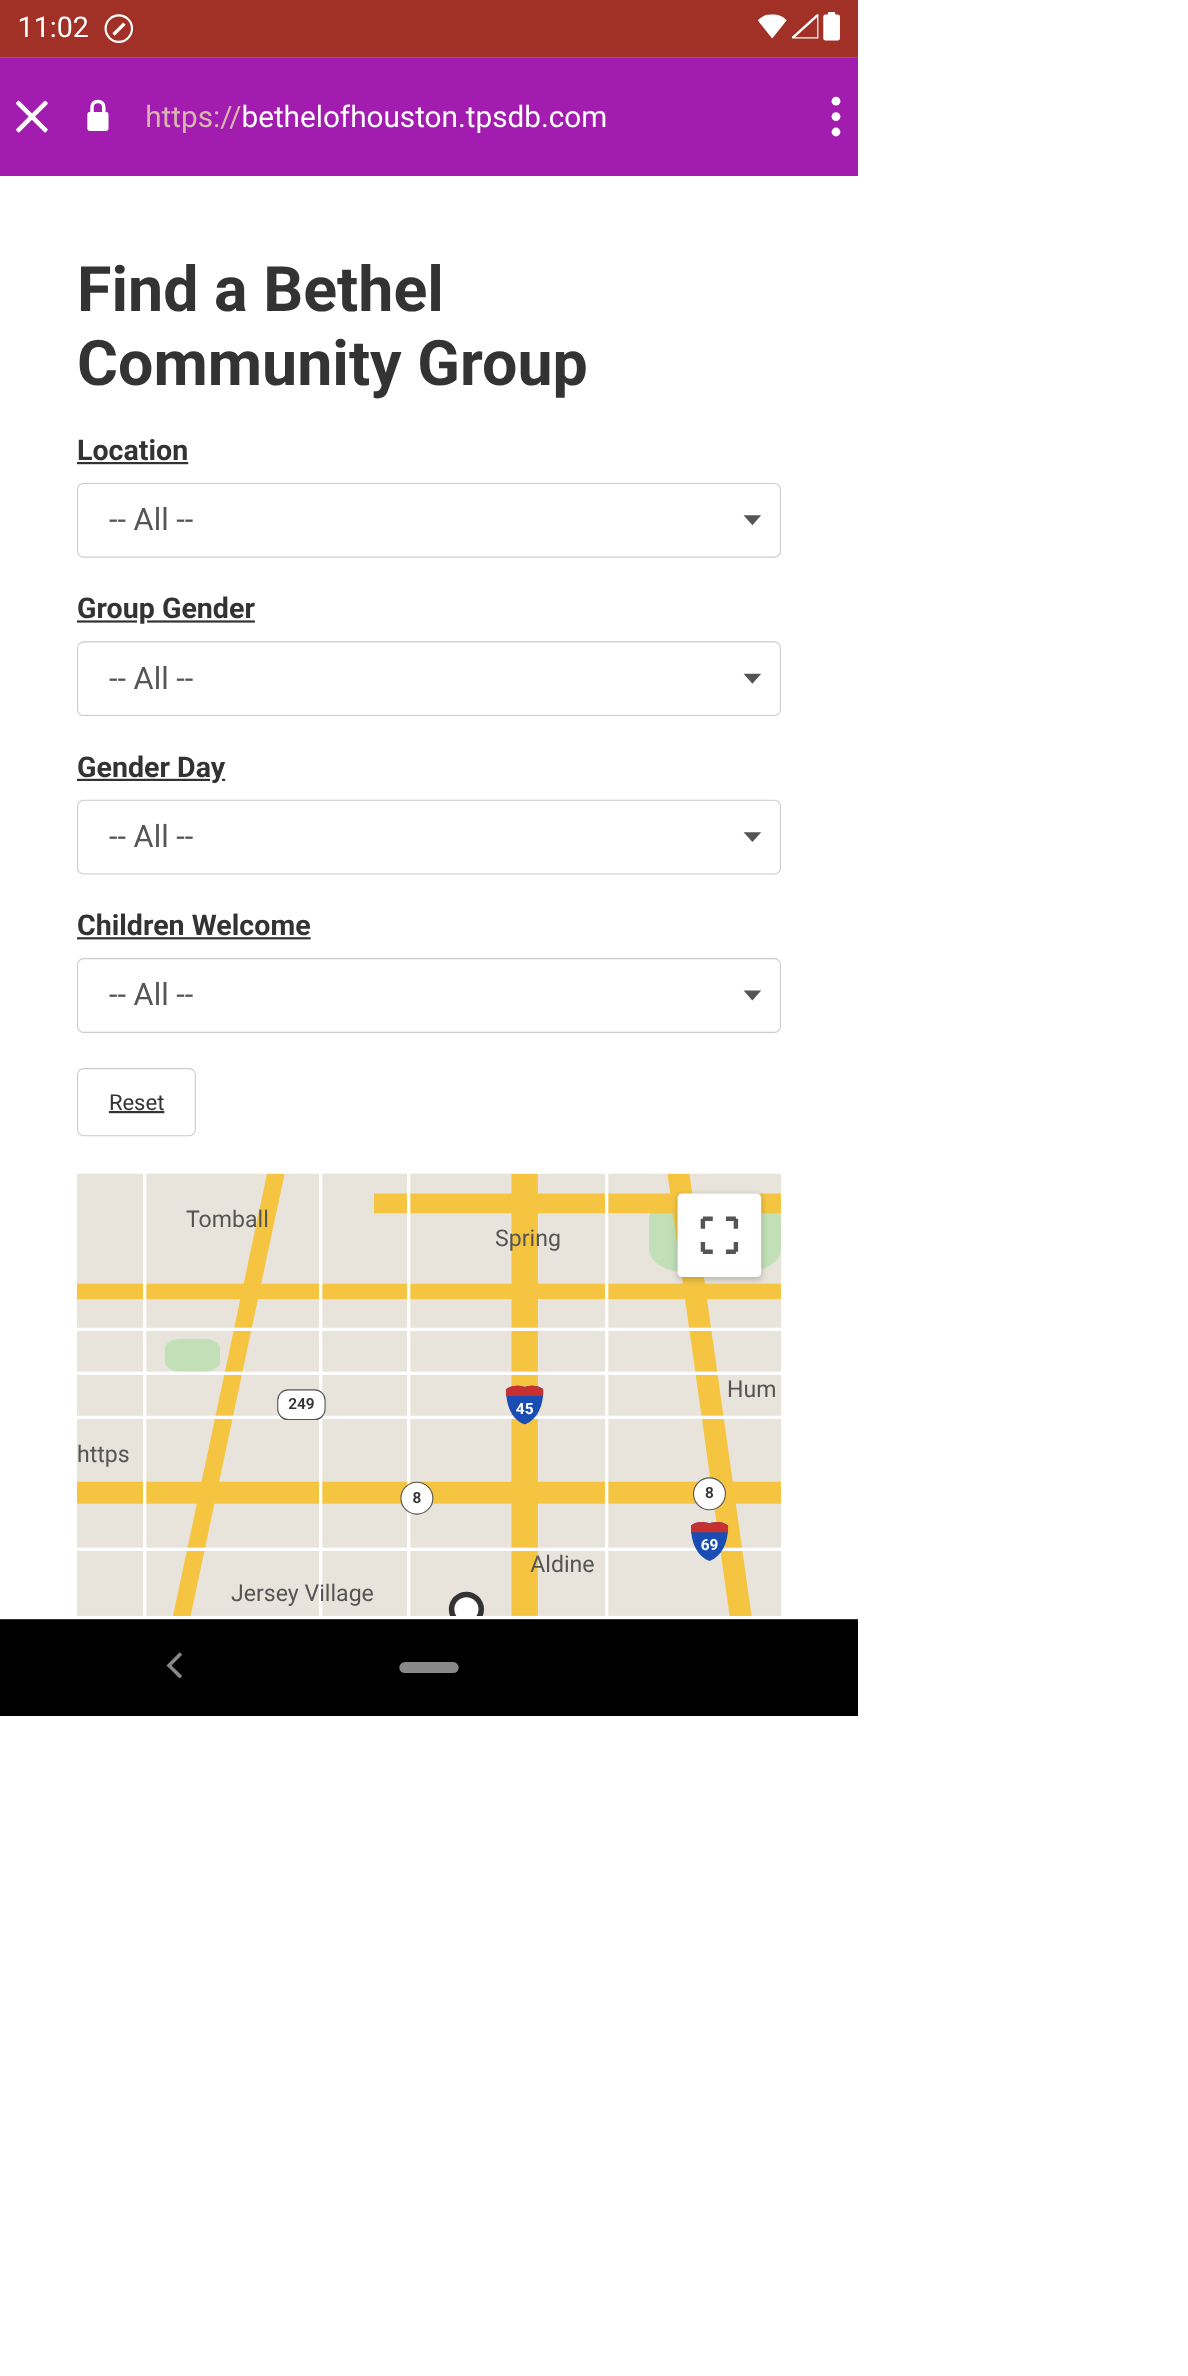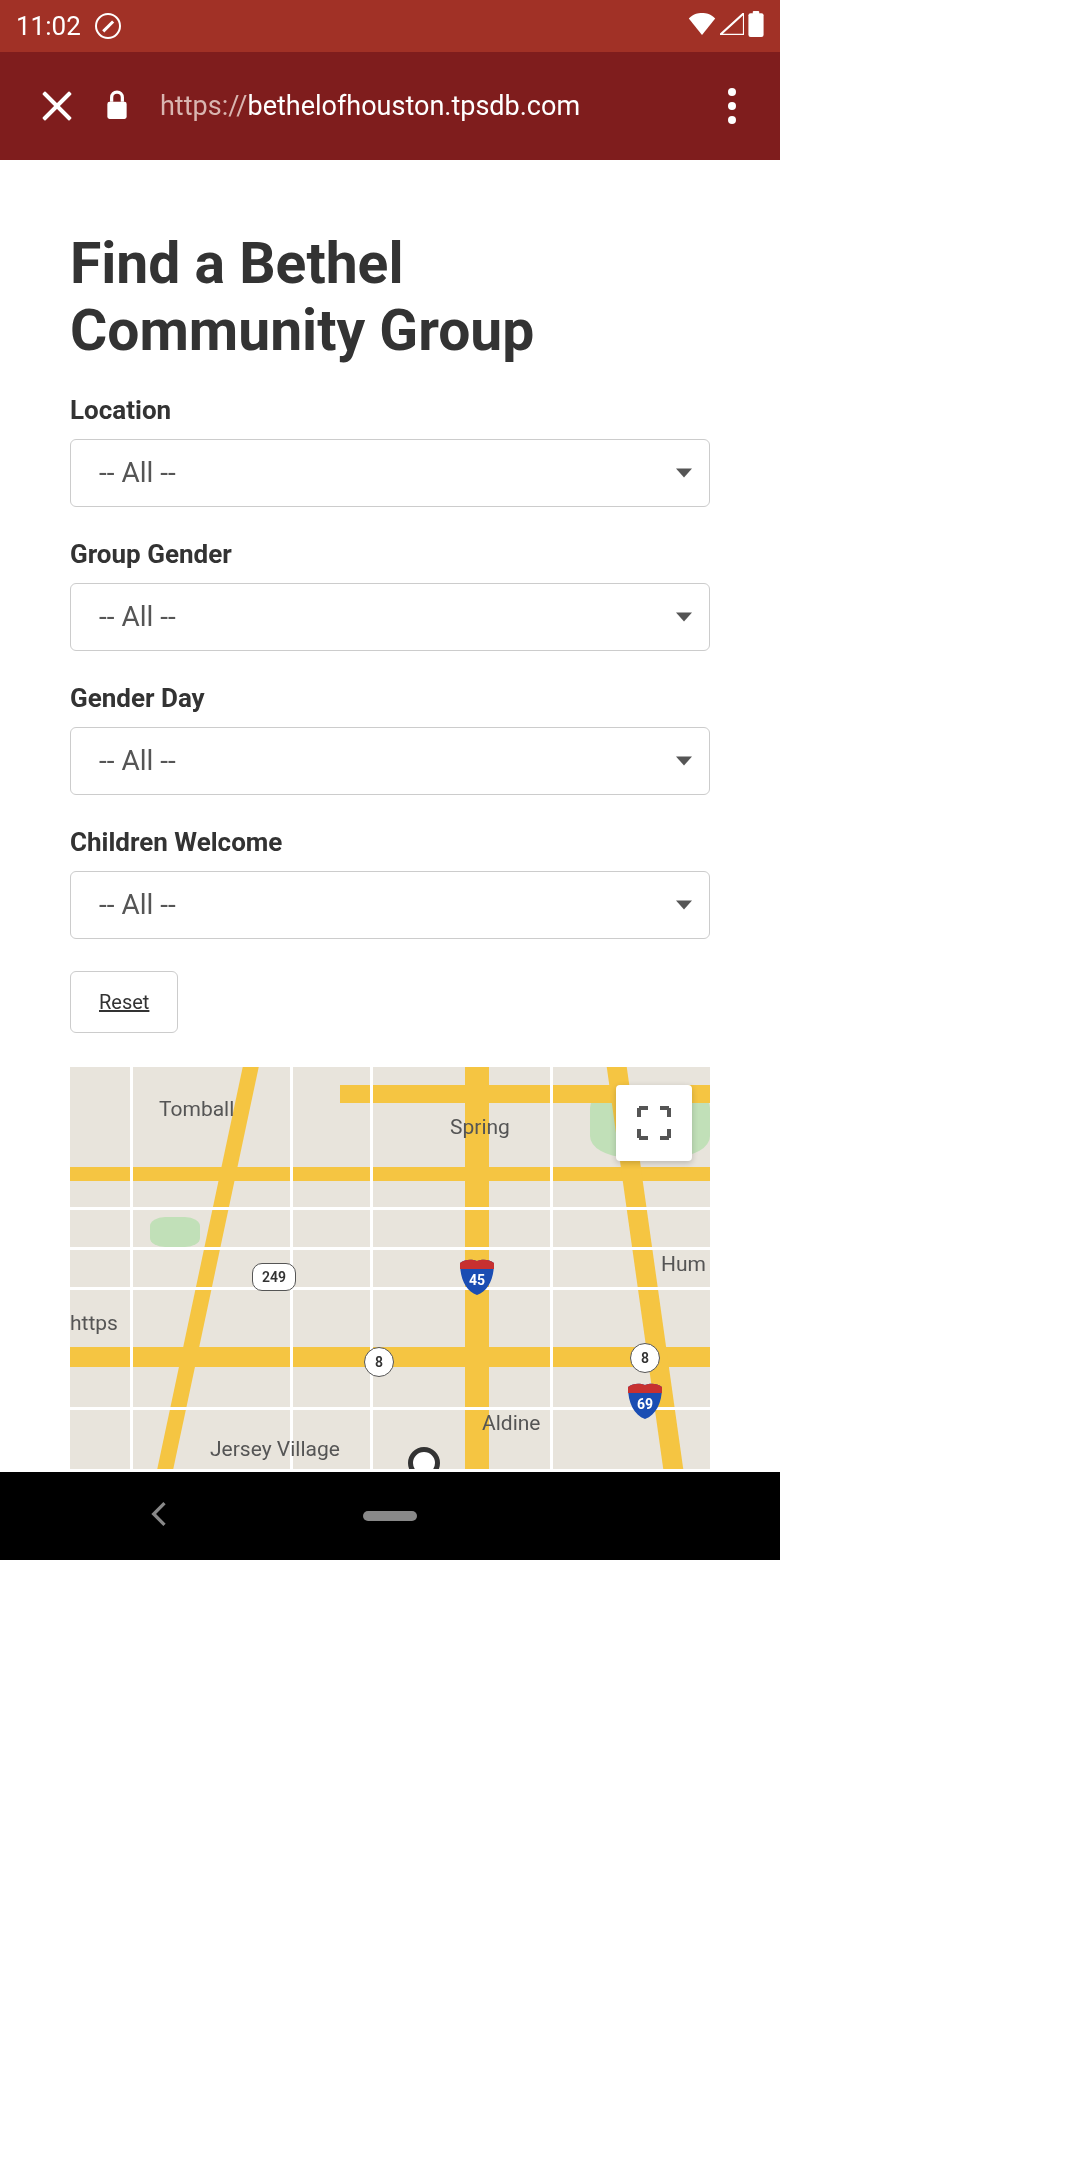--- a/index.html
+++ b/index.html
@@ -63,24 +63,24 @@
       transform: rotate(-45deg);
     }
     
     .wifi-icon svg, .signal-icon svg, .battery-icon svg {
       fill: #fff;
     }
     
     
     .browser-bar {
       height: 108px;
-      background: #7f1d1d;
-      display: flex;
-      align-items: center;
-      padding: 0 40px;
+      background: #a21caf;
+      display: flex;
+      align-items: center;
+      padding: 0 12px;
       gap: 30px;
     }
     
     .close-icon {
       width: 34px;
       height: 34px;
       position: relative;
     }
     
     .close-icon::before,
@@ -148,20 +148,21 @@
     .form-group {
       margin-bottom: 32px;
     }
     
     .form-label {
       font-size: 26px;
       font-weight: 700;
       color: #333;
       display: block;
       margin-bottom: 14px;
+      text-decoration: underline;
     }
     
     .select-wrapper {
       position: relative;
       width: 100%;
     }
     
     .select-field {
       width: 100%;
       height: 68px;
@@ -407,21 +408,21 @@
 
     <div class="map-road thin" style="top:140px;left:0;width:100%;height:3px;"></div>
     <div class="map-road thin" style="top:180px;left:0;width:100%;height:3px;"></div>
     <div class="map-road thin" style="top:220px;left:0;width:100%;height:3px;"></div>
     <div class="map-road thin" style="top:340px;left:0;width:100%;height:3px;"></div>
     <div class="map-road thin" style="top:0;left:60px;width:3px;height:100%;"></div>
     <div class="map-road thin" style="top:0;left:220px;width:3px;height:100%;"></div>
     <div class="map-road thin" style="top:0;left:300px;width:3px;height:100%;"></div>
     <div class="map-road thin" style="top:0;left:480px;width:3px;height:100%;"></div>
 
-    <span class="map-label" style="top:30px;left:89px;">Tomball</span>
+    <span class="map-label" style="top:30px;left:99px;">Tomball</span>
     <span class="map-label" style="top:48px;left:380px;">Spring</span>
     <span class="map-label" style="top:244px;left:0px;">https</span>
     <span class="map-label" style="top:185px;right:4px;">Hum</span>
     <span class="map-label" style="top:344px;left:412px;">Aldine</span>
     <span class="map-label" style="top:370px;left:140px;">Jersey Village</span>
 
     <span class="map-highway-shield" style="top:196px;left:182px;width:44px;">249</span>
     <span class="map-highway-shield" style="top:280px;left:294px;border-radius:50%;width:30px;height:30px;">8</span>
     <span class="map-highway-shield" style="top:276px;left:560px;border-radius:50%;width:30px;height:30px;">8</span>
 

